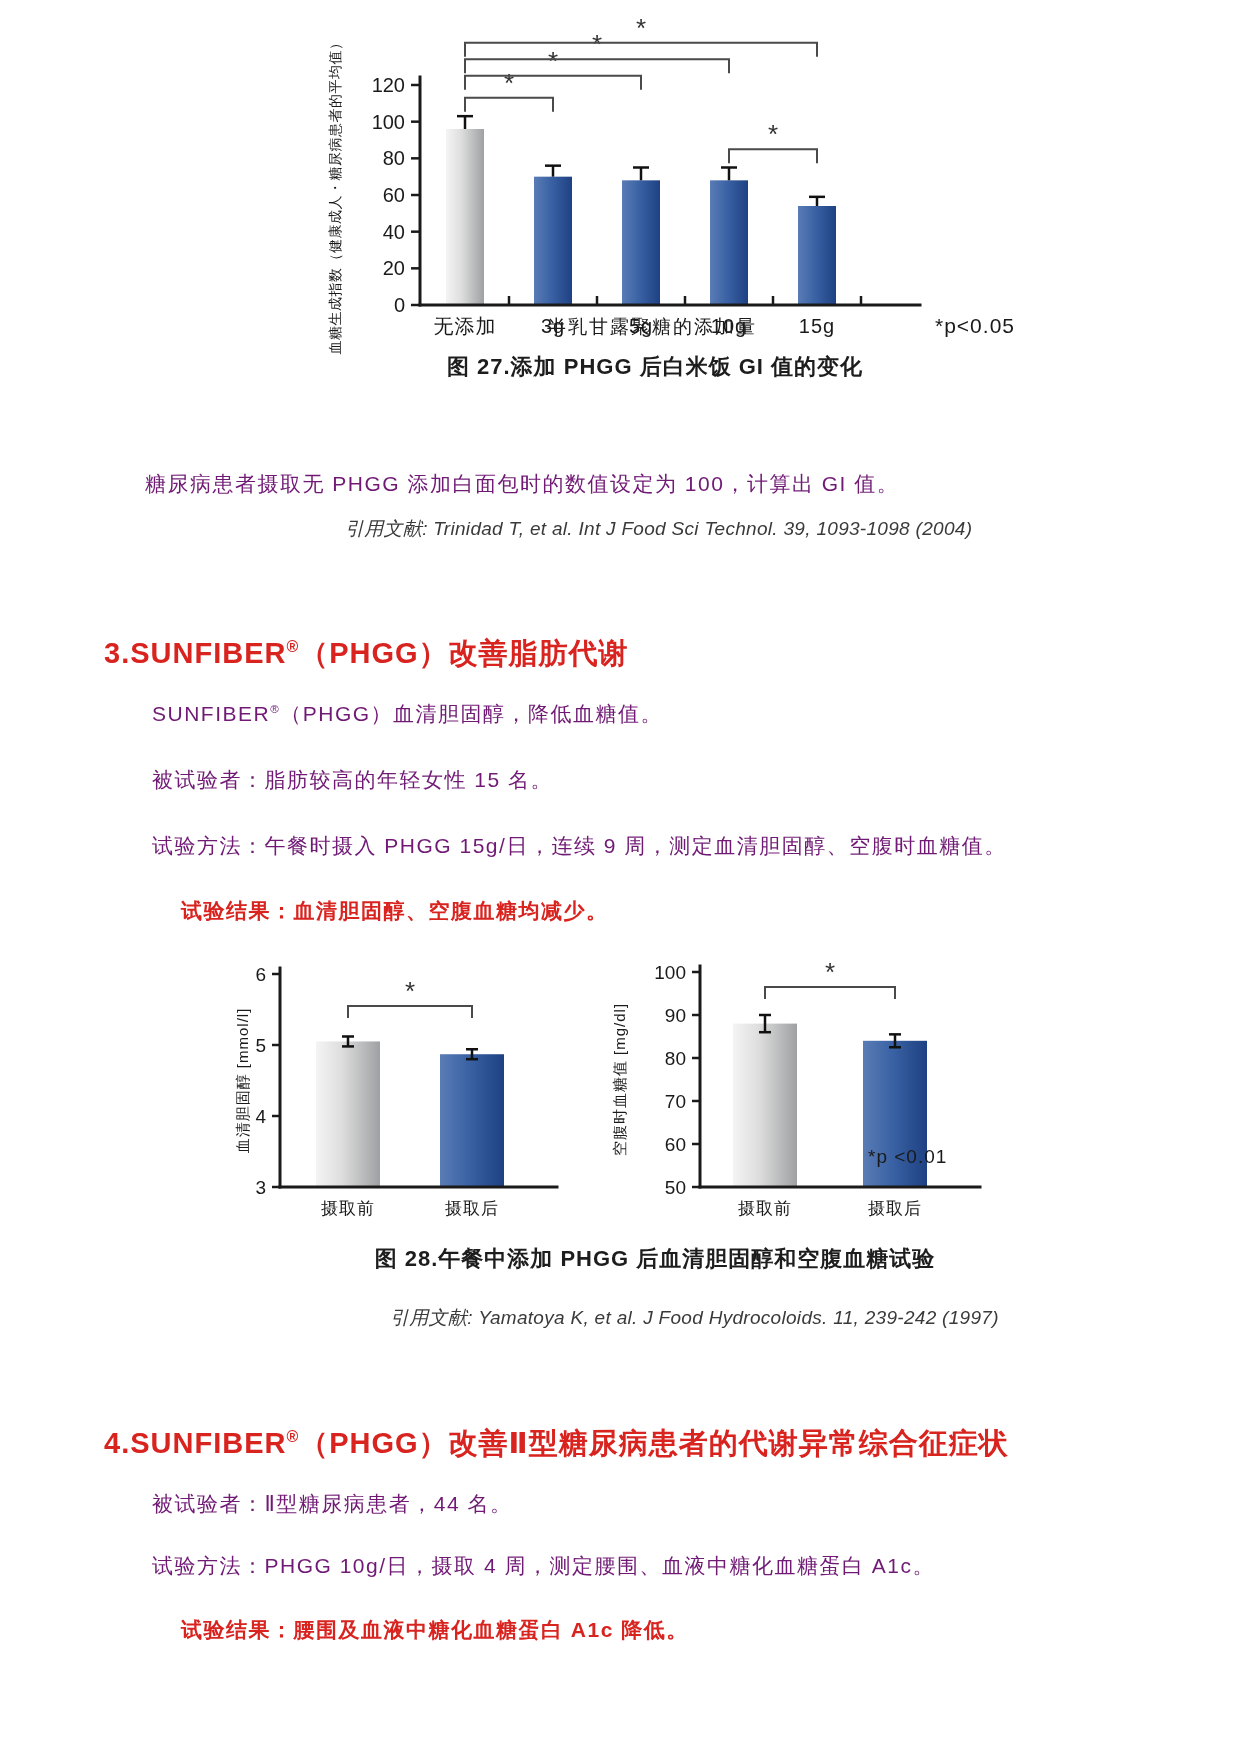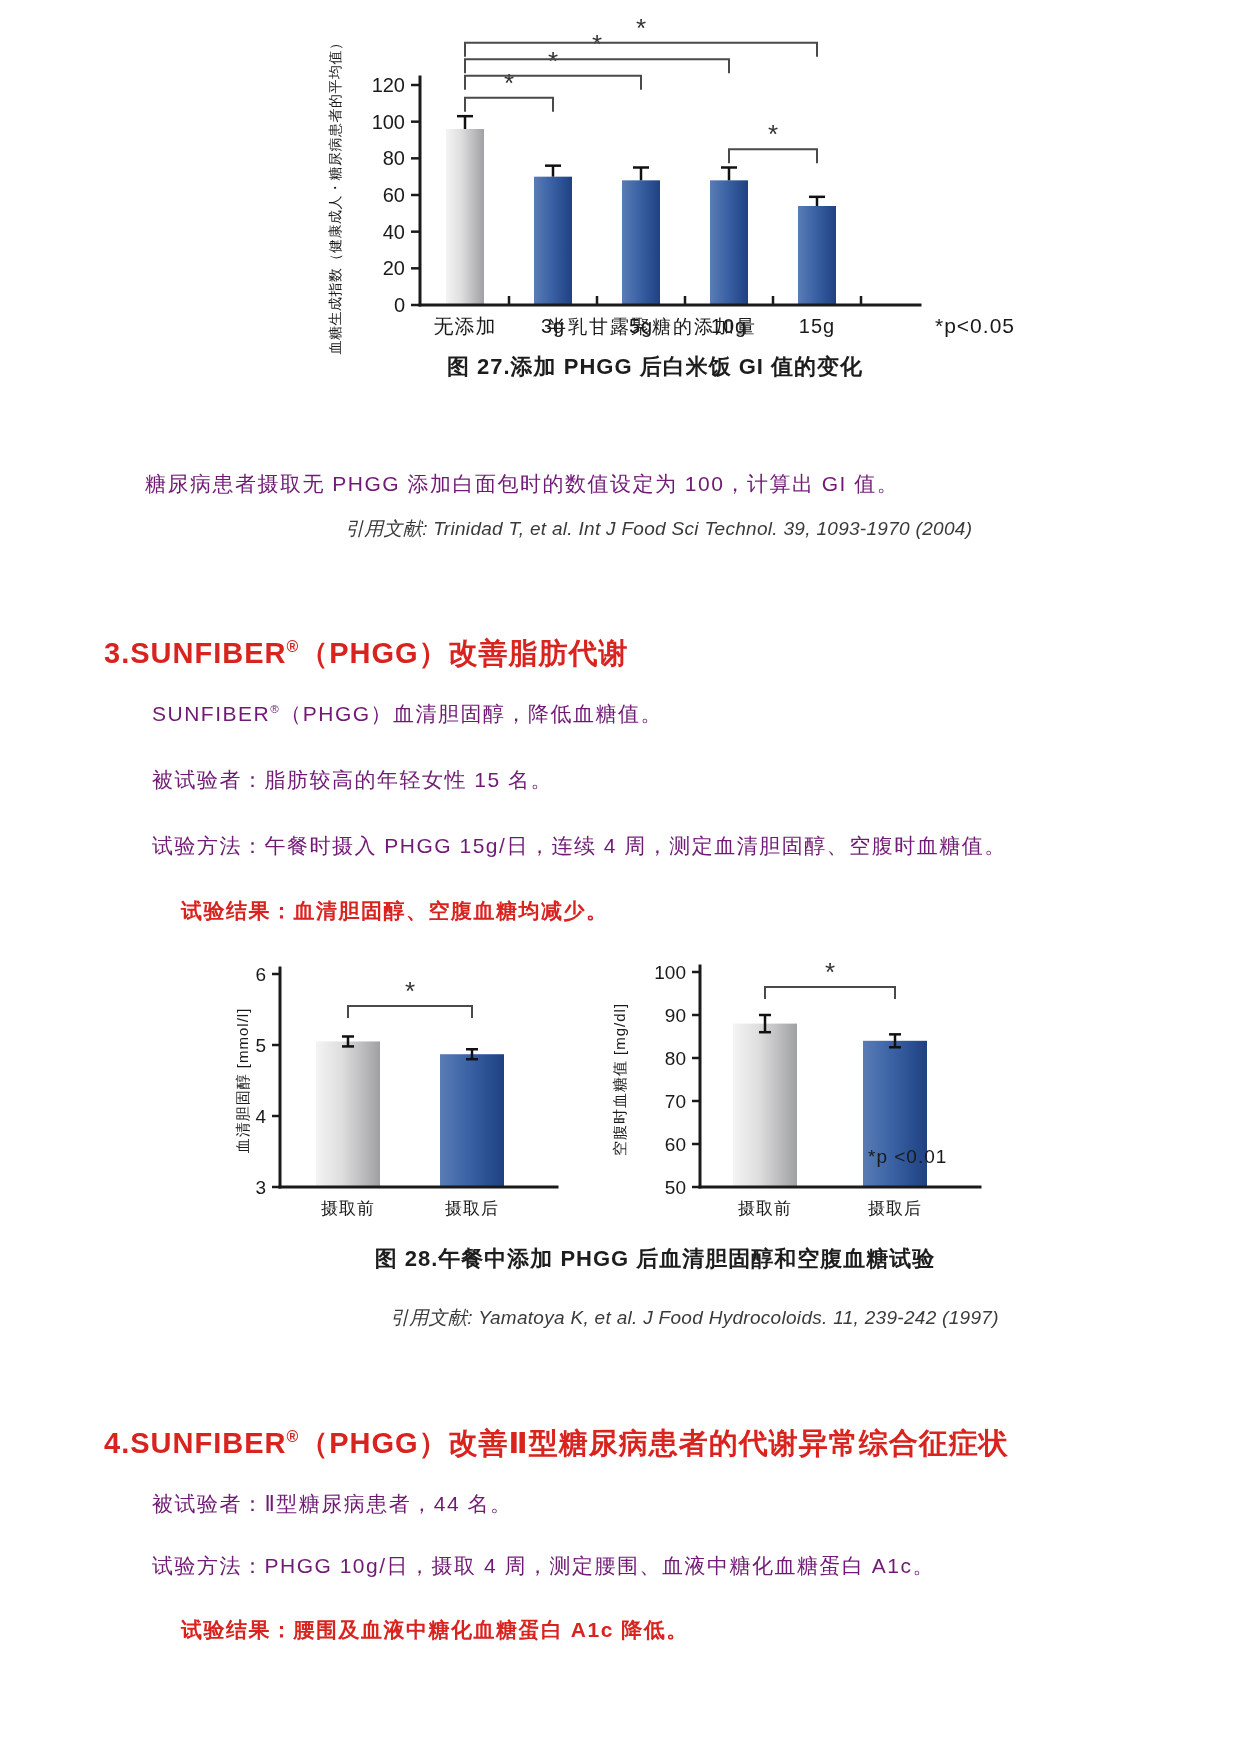--- a/index.html
+++ b/index.html
@@ -101,33 +101,33 @@
       <text x="473" y="135.16666666666669" text-anchor="middle" class="sig-star">*</text>
       <text x="40" y="187" text-anchor="middle" class="y-title" transform="rotate(-90 40 187)">血糖生成指数（健康成人・糖尿病患者的平均值）</text>
       <text x="352" y="325" text-anchor="middle" class="x-title">半乳甘露聚糖的添加量</text>
       <text x="635" y="325" text-anchor="start" class="note-label">*p&lt;0.05</text>
     </svg>
 
   <div class="caption abs" style="left:70px;top:352px;width:1170px">图 27.添加 PHGG 后白米饭 GI 值的变化</div>
 
   <div class="body-text abs" style="left:145px;top:470px">糖尿病患者摄取无 PHGG 添加白面包时的数值设定为 100，计算出 GI 值。</div>
 
-  <div class="citation abs" style="left:345px;top:516px">引用文献: Trinidad T, et al. Int J Food Sci Technol. 39, 1093-1970 (2004)</div>
+  <div class="citation abs" style="left:345px;top:516px">引用文献: Trinidad T, et al. Int J Food Sci Technol. 39, 1093-1098 (2004)</div>
 
   <h2 class="red-heading abs" style="left:104px;top:634px">
     <span>3.SUNFIBER</span><sup>®</sup><span>（PHGG）改善脂肪代谢</span>
   </h2>
 
   <div class="body-text abs" style="left:152px;top:700px">
     <span>SUNFIBER</span><sup>®</sup><span>（PHGG）血清胆固醇，降低血糖值。</span>
   </div>
 
   <div class="body-text abs" style="left:152px;top:766px">被试验者：脂肪较高的年轻女性 15 名。</div>
 
-  <div class="body-text abs" style="left:152px;top:832px">试验方法：午餐时摄入 PHGG 15g/日，连续 4 周，测定血清胆固醇、空腹时血糖值。</div>
+  <div class="body-text abs" style="left:152px;top:832px">试验方法：午餐时摄入 PHGG 15g/日，连续 9 周，测定血清胆固醇、空腹时血糖值。</div>
 
   <div class="red-line abs" style="left:152px;top:897px">试验结果：血清胆固醇、空腹血糖均减少。</div>
 
   <svg id="chol-chart" class="abs" style="left:235px;top:955px" width="345" height="265" viewBox="0 0 345 265">
       <defs>
         <linearGradient id="chol-chart-gray" x1="0" y1="0" x2="1" y2="0">
           <stop offset="0%" stop-color="#f4f4f4"></stop>
           <stop offset="40%" stop-color="#dedede"></stop>
           <stop offset="100%" stop-color="#9fa0a3"></stop>
         </linearGradient>

